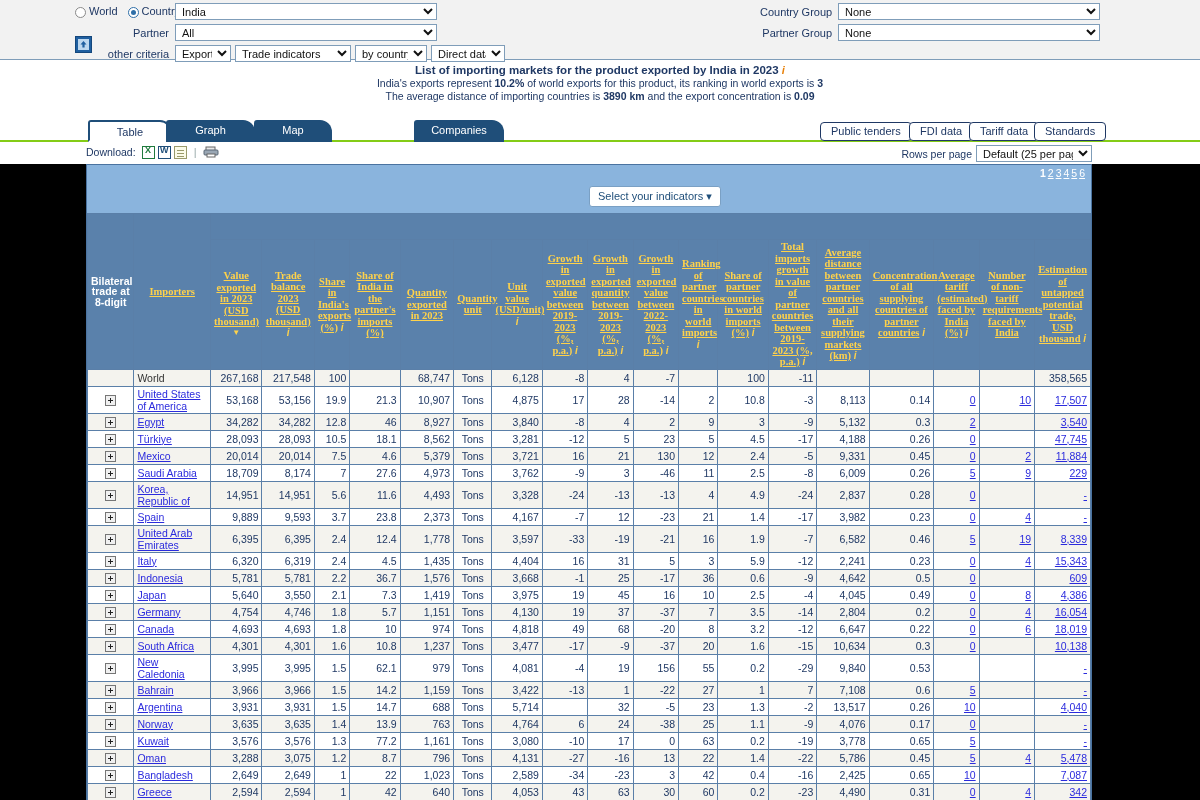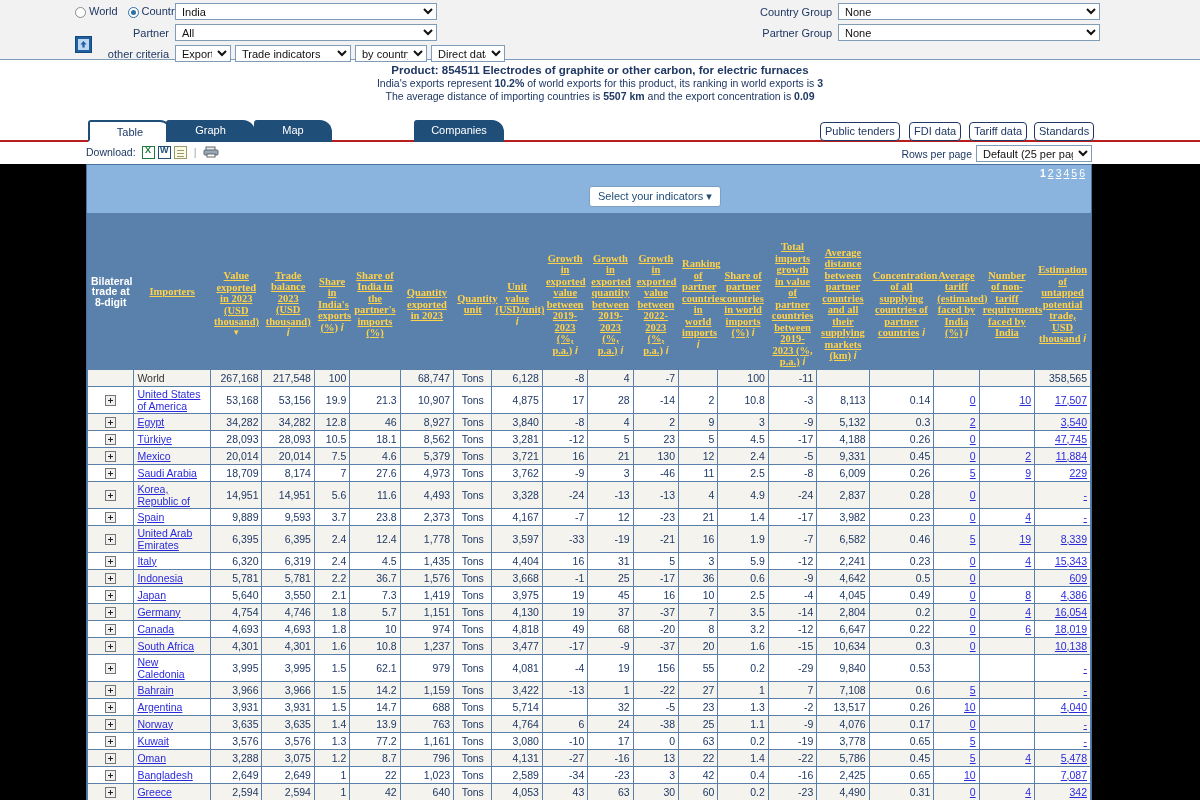--- a/index.html
+++ b/index.html
@@ -77,41 +77,41 @@
   .t-line3 b, .t-line4 b { font-weight: bold; }
   .info-i {
     color: #e8820c; font-style: italic; font-weight: bold;
     font-size: 11px; cursor: pointer;
   }
 
   
   #tabs-row {
     position: relative; width: 1200px; height: 22px;
     background: #fff;
-    border-bottom: 2px solid #b91c1c;
+    border-bottom: 2px solid #84cc16;
   }
   .tab {
     position: absolute; top: 0; height: 22px;
     line-height: 21px; text-align: center;
     font-size: 11px; color: #fff; background: #1f4e79;
     border-top-left-radius: 3px; border-top-right-radius: 12px;
     cursor: pointer;
   }
   .tab.active {
     background: #fff; color: #1f3864; font-weight: normal;
     border: 2px solid #1f4e79; border-bottom: 2px solid #fff;
   }
   #tab-table     { left: 88px;  width: 84px; }
   #tab-graph     { left: 166px; width: 89px; }
   #tab-map       { left: 254px; width: 78px; }
   #tab-companies { left: 414px; width: 90px; }
 
   .topbtn {
     position: absolute; top: 2px; height: 19px;
-    line-height: 17px; padding: 0 4px;
+    line-height: 17px; padding: 0 10px;
     font-size: 11px; color: #1f3864; background: #fff;
     border: 1px solid #1f3864; border-radius: 4px; cursor: pointer;
     white-space: nowrap;
   }
   #btn-public-tenders { left: 820px; }
   #btn-fdi-data       { left: 909px; }
   #btn-tariff-data    { left: 969px; }
   #btn-standards      { left: 1034px; }
 
   
@@ -287,26 +287,29 @@
 
   <div id="upload-tab">
     <svg width="11" height="11" viewBox="0 0 11 11">
       <rect x="0" y="0" width="11" height="11" fill="#bcd7ef"></rect>
       <path d="M5.5 2 L8.5 5.5 L6.6 5.5 L6.6 8.5 L4.4 8.5 L4.4 5.5 L2.5 5.5 Z" fill="#1f5fa0"></path>
     </svg>
   </div>
 </div>
 
 <div id="title-block">
-  <div class="t-line2">Product: 854511 Electrodes of graphite or other carbon, for electric furnaces</div>
+  <div class="t-line1">
+    <span>List of importing markets for the product exported by India in 2023</span>
+    <span class="info-i">i</span>
+  </div>
   <div class="t-line3">
     <span>India's exports represent </span><b>10.2%</b><span> of world exports for this product, its ranking in world exports is </span><b>3</b>
   </div>
   <div class="t-line4">
-    <span>The average distance of importing countries is </span><b>5507 km</b><span> and the export concentration is </span><b>0.09</b>
+    <span>The average distance of importing countries is </span><b>3890 km</b><span> and the export concentration is </span><b>0.09</b>
   </div>
 </div>
 
 <div id="tabs-row">
   <div class="tab active" id="tab-table">Table</div>
   <div class="tab" id="tab-graph">Graph</div>
   <div class="tab" id="tab-map">Map</div>
   <div class="tab" id="tab-companies">Companies</div>
 
   <div class="topbtn" id="btn-public-tenders">Public tenders</div>

